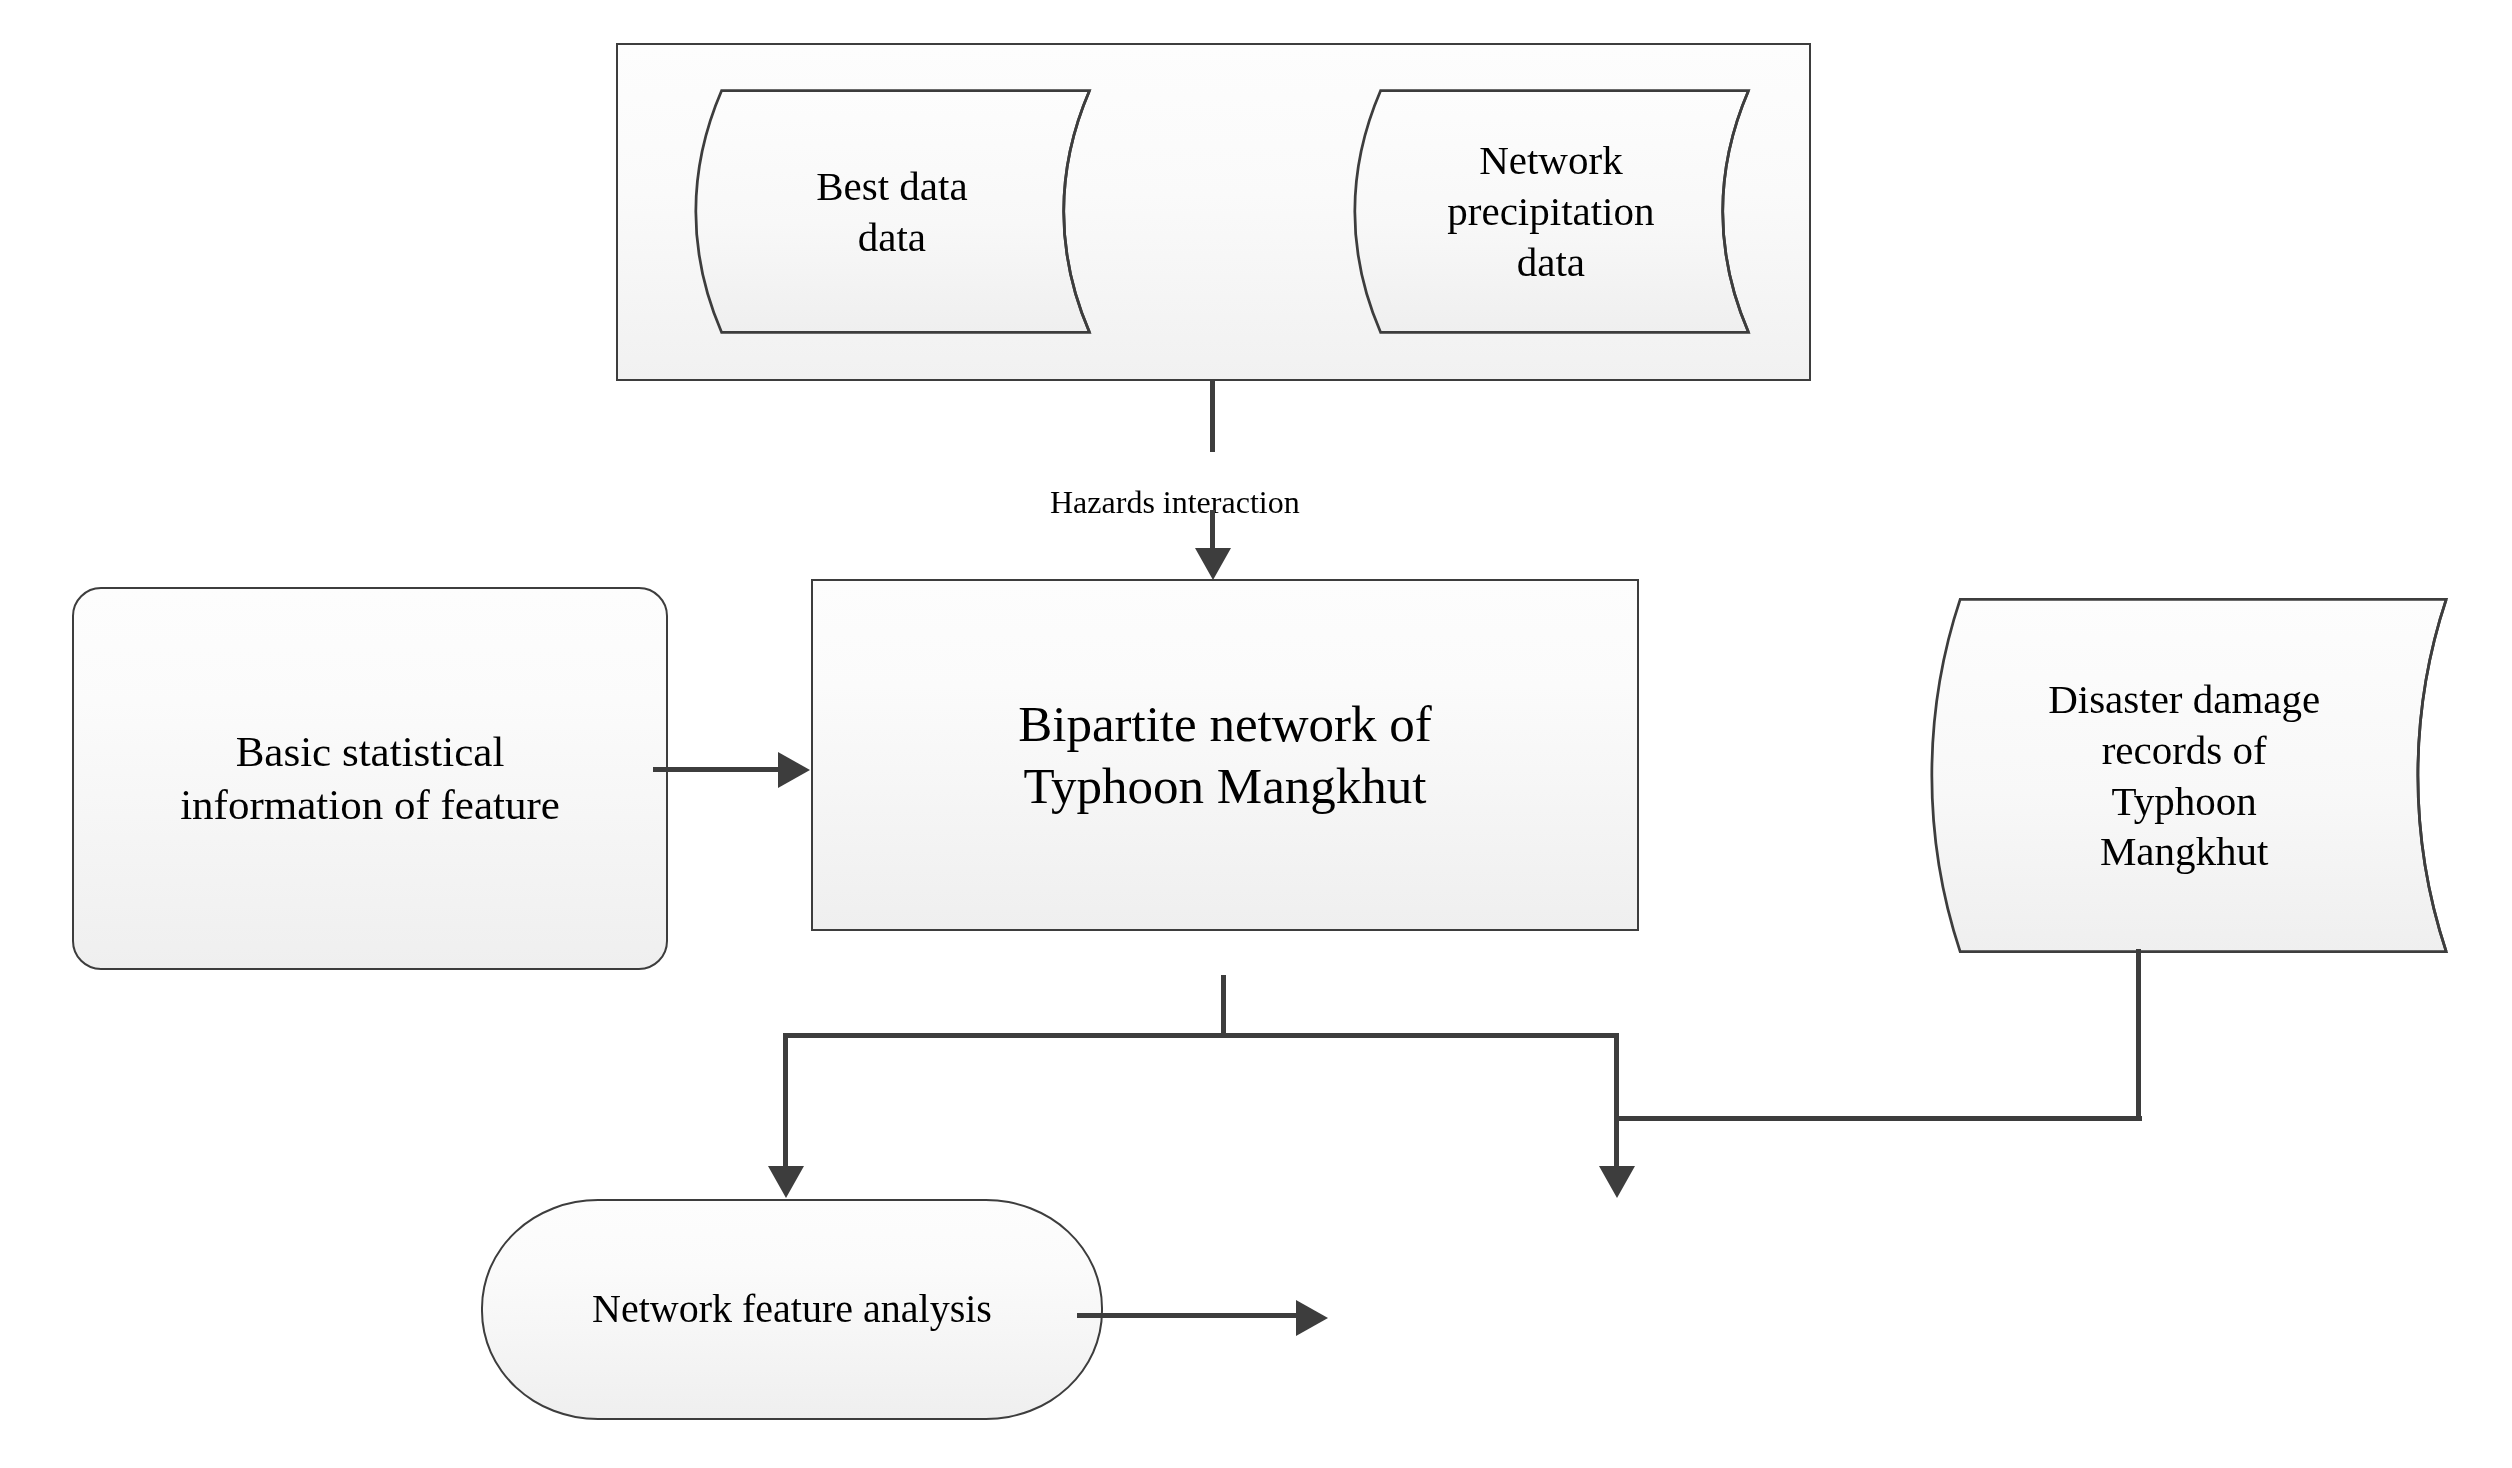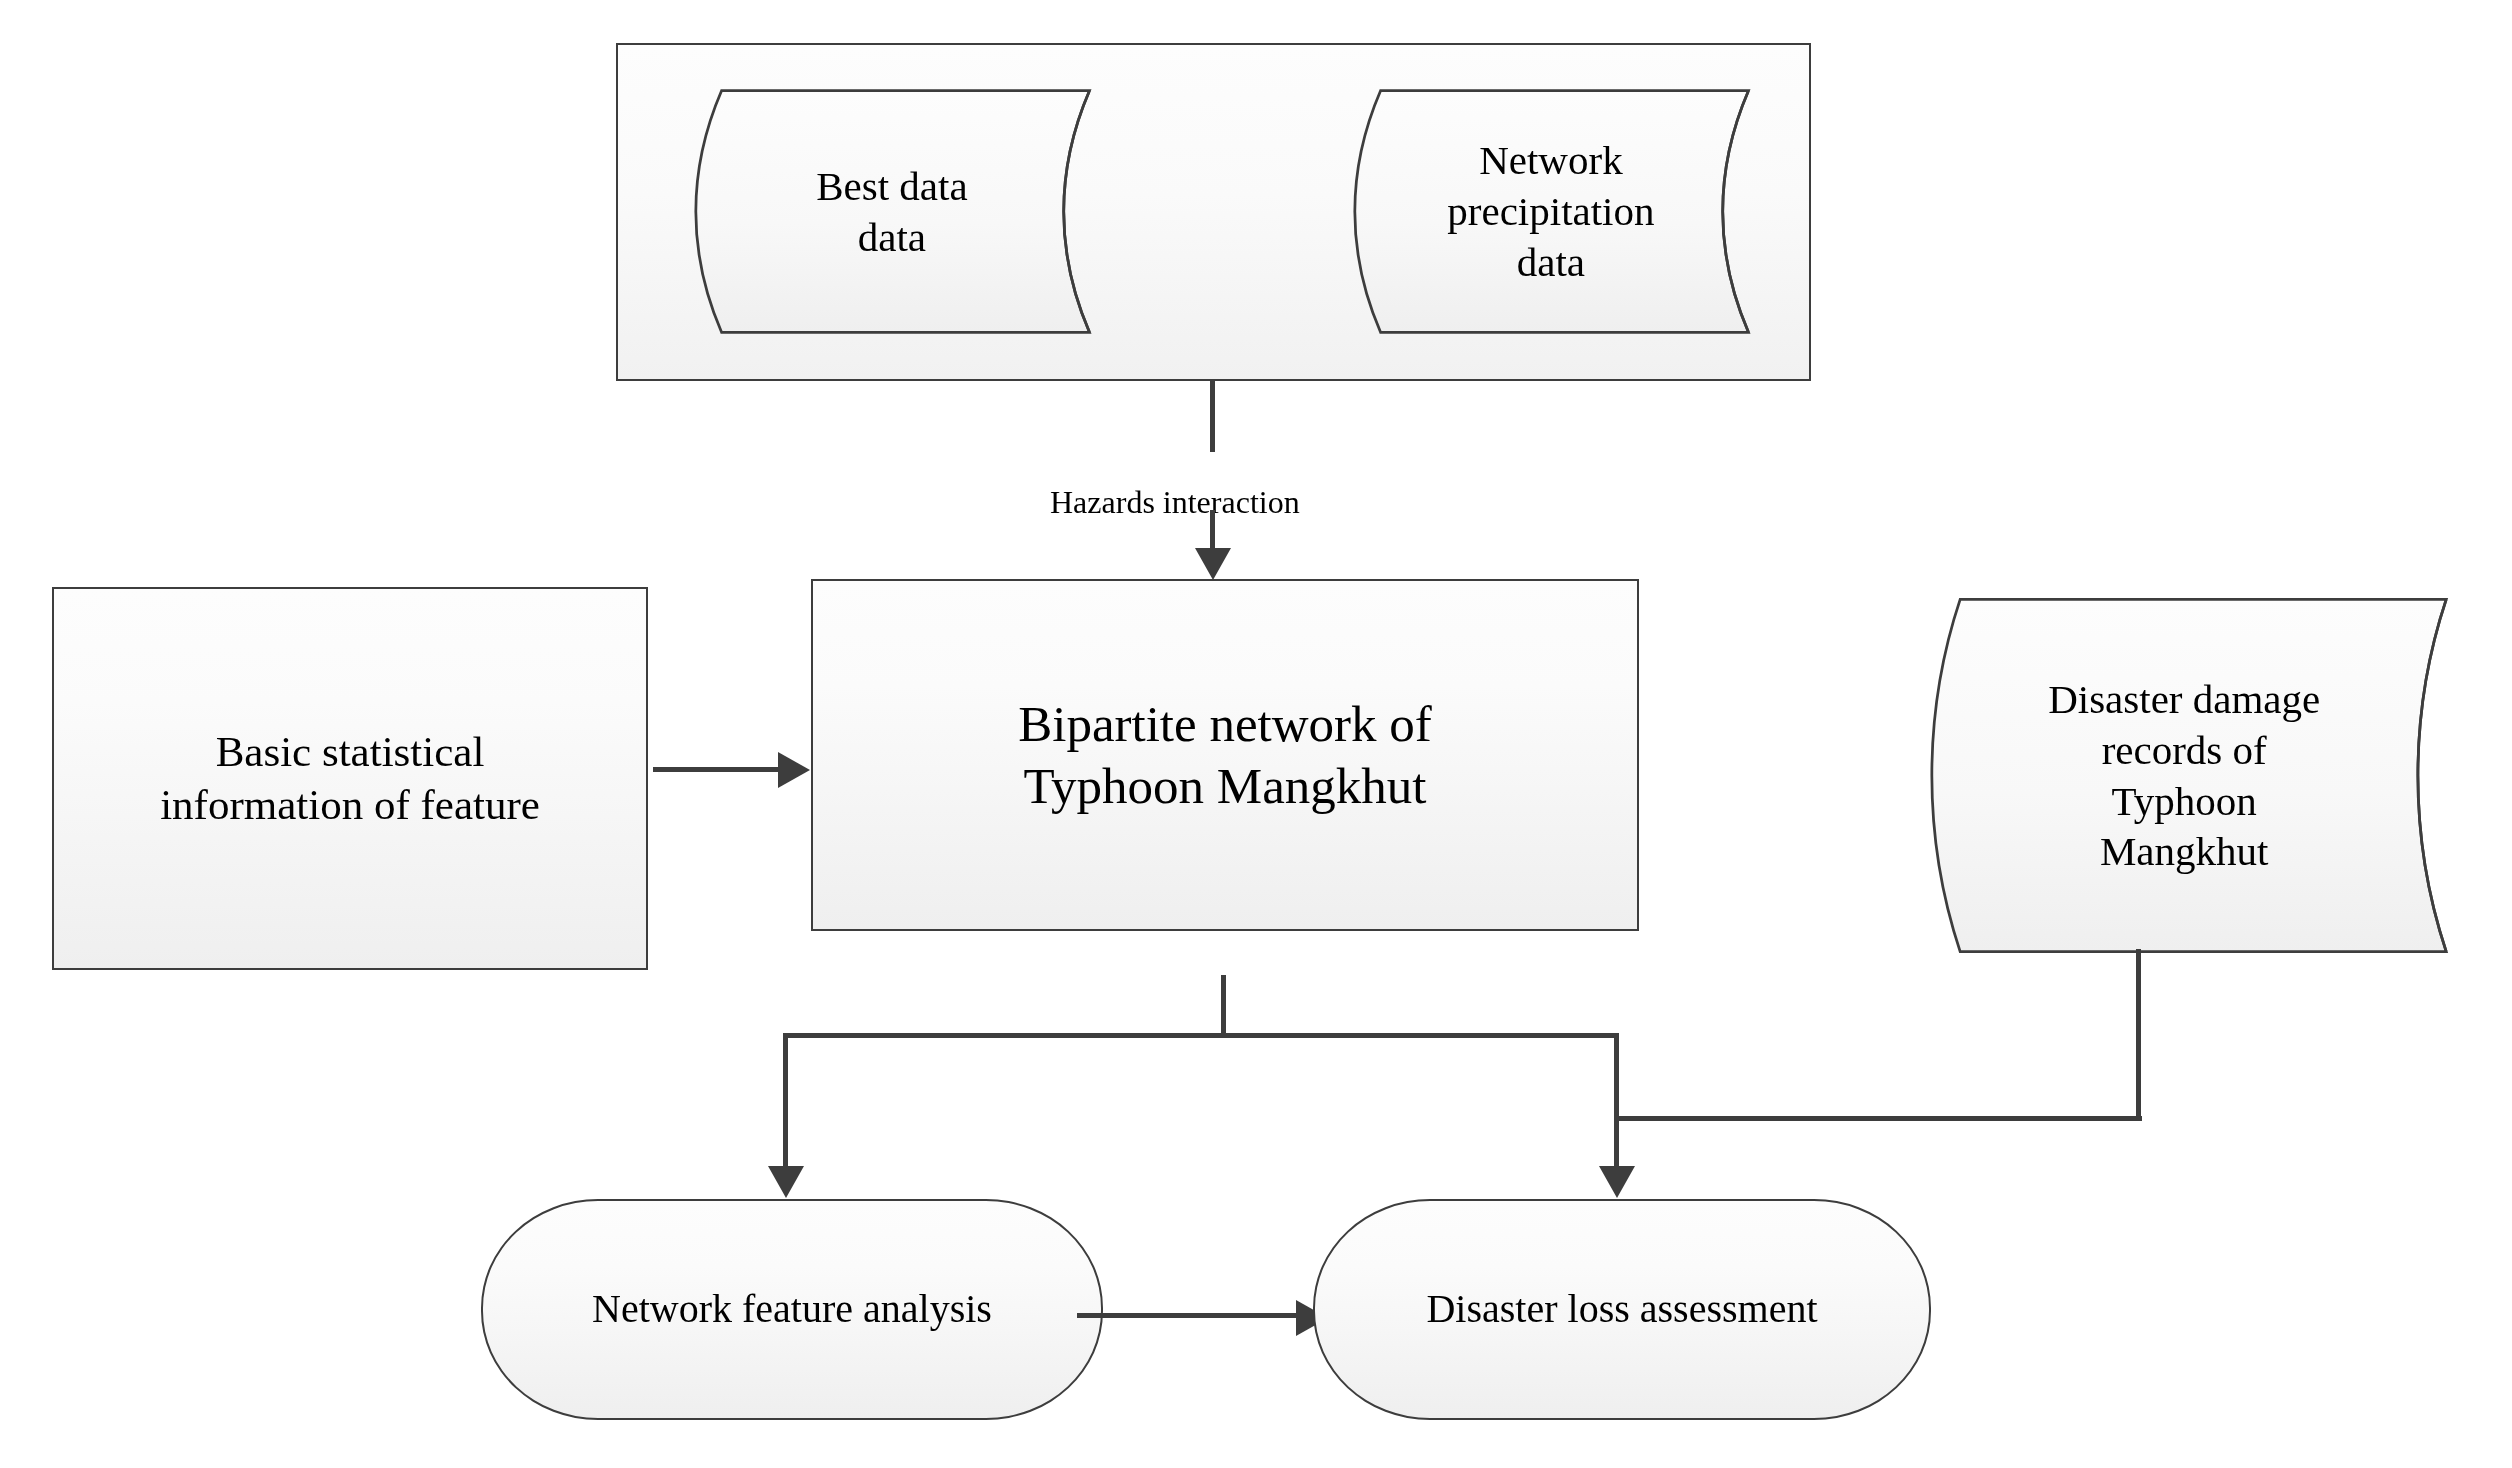--- a/index.html
+++ b/index.html
@@ -134,21 +134,21 @@
         <span>data</span>
       </span>
     </div>
   </div>
 
   <div class="vline" style="left:1210px;top:381px;width:4.8px;height:71px;"></div>
   <div class="edge-label t-edge" style="left:1050px;top:462px;margin-top:24px;">Hazards interaction</div>
   <div class="vline" style="left:1210px;top:510px;width:4.8px;height:40px;"></div>
   <div class="arrow-down" style="left:1195px;top:548px;"></div>
 
-  <div class="shape rectshape t-box-med" style="left:52px;top:587px;width:596px;height:383px;">
+  <div class="shape rectshape t-box-med" style="left:72px;top:587px;width:596px;height:383px;border-radius:29px;">
     <span>
       <span>Basic statistical</span><br>
       <span>information of feature</span>
     </span>
   </div>
 
   <div class="hline" style="left:653px;top:767px;width:127px;height:4.8px;"></div>
   <div class="arrow-right" style="left:778px;top:752px;"></div>
 
   <div class="shape rectshape t-box-big" style="left:811px;top:579px;width:828px;height:352px;">
@@ -193,18 +193,15 @@
   <div class="vline" style="left:2136px;top:949px;width:4.8px;height:172px;"></div>
   <div class="hline" style="left:1614px;top:1116px;width:528px;height:4.8px;"></div>
 
   <div class="shape rounded t-round" style="left:481px;top:1199px;width:622px;height:221px;">
     <span>Network feature analysis</span>
   </div>
 
   <div class="hline" style="left:1077px;top:1313px;width:220px;height:4.8px;"></div>
   <div class="arrow-right" style="left:1296px;top:1300px;"></div>
 
-  <div class="shape rounded t-round" style="left:1313px;top:1199px;width:618px;height:221px;">
-    <span>Disaster loss assessment</span>
-  </div>
 
 </div>
 
 
 </body></html>

